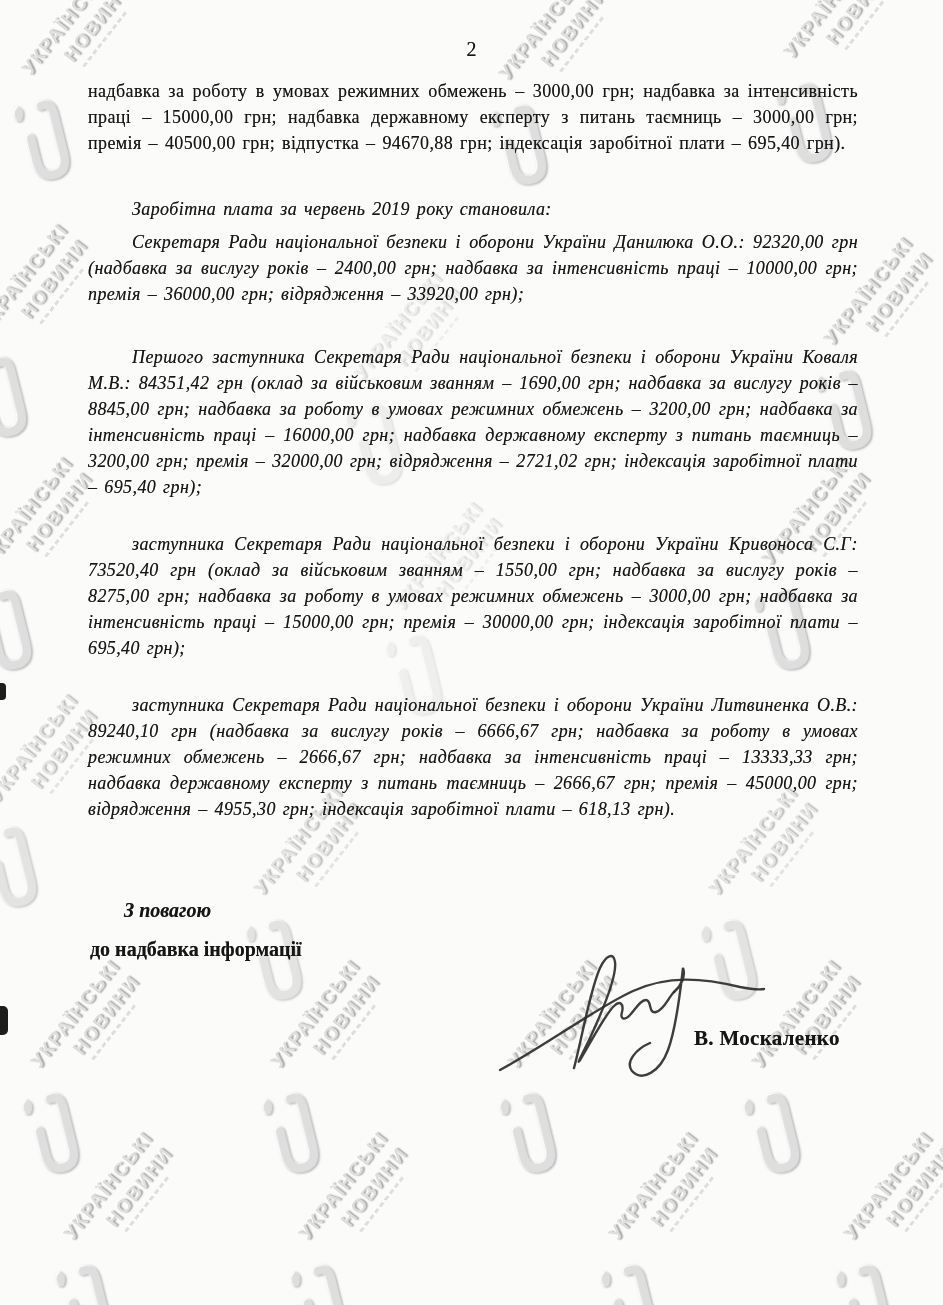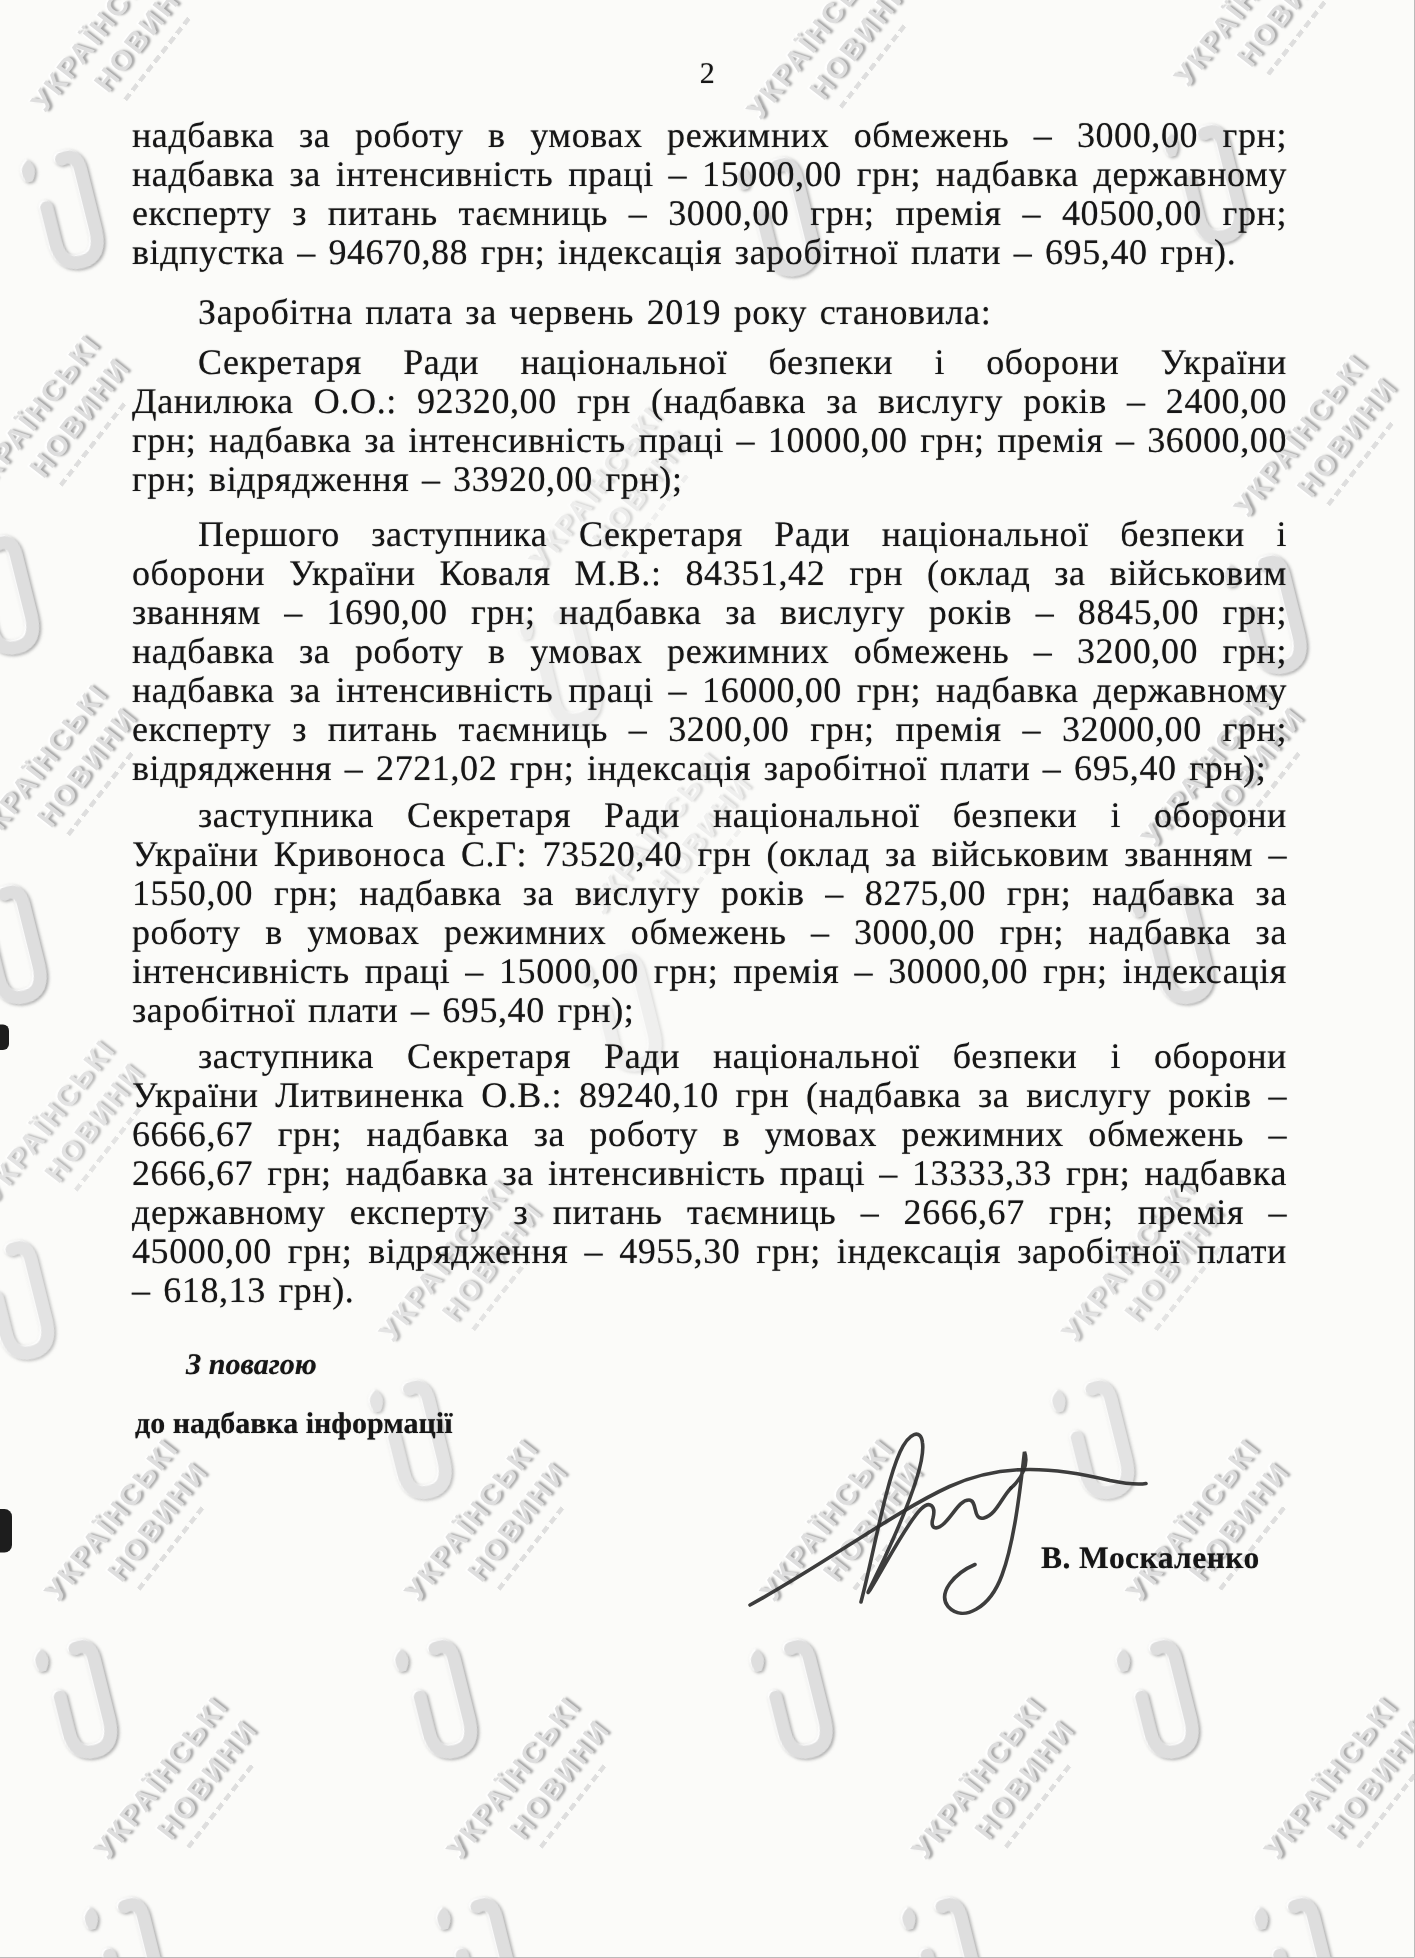--- a/index.html
+++ b/index.html
@@ -45,26 +45,26 @@
 
   
   .doc-layer { position: absolute; inset: 0; z-index: 2; }
   .page-number {
     position: absolute; top: 38px; left: 0; width: 943px;
     text-align: center; font-size: 20px;
     text-shadow: 0 0 .6px rgba(22,22,22,.65);
   }
   .para {
     position: absolute; left: 88px; width: 770px;
-    font-size: 24px; line-height: 26px;
+    font-size: 18px; line-height: 26px;
     text-align: justify; margin: 0;
     letter-spacing: .4px; word-spacing: 2px;
     text-shadow: 0 0 .6px rgba(22,22,22,.6);
   }
-  .para.indent { text-indent: 44px; }
+  .para.indent { text-indent: 44px; font-style: italic; }
 
   .closing-salutation {
     position: absolute; left: 124px; top: 899px;
     font-size: 20px; font-weight: bold;
     text-shadow: 0 0 .6px rgba(22,22,22,.6);
     font-style: italic;
   }
   .closing-position {
     position: absolute; left: 90px; top: 936px;
     font-size: 20px; font-weight: bold; line-height: 27px;

